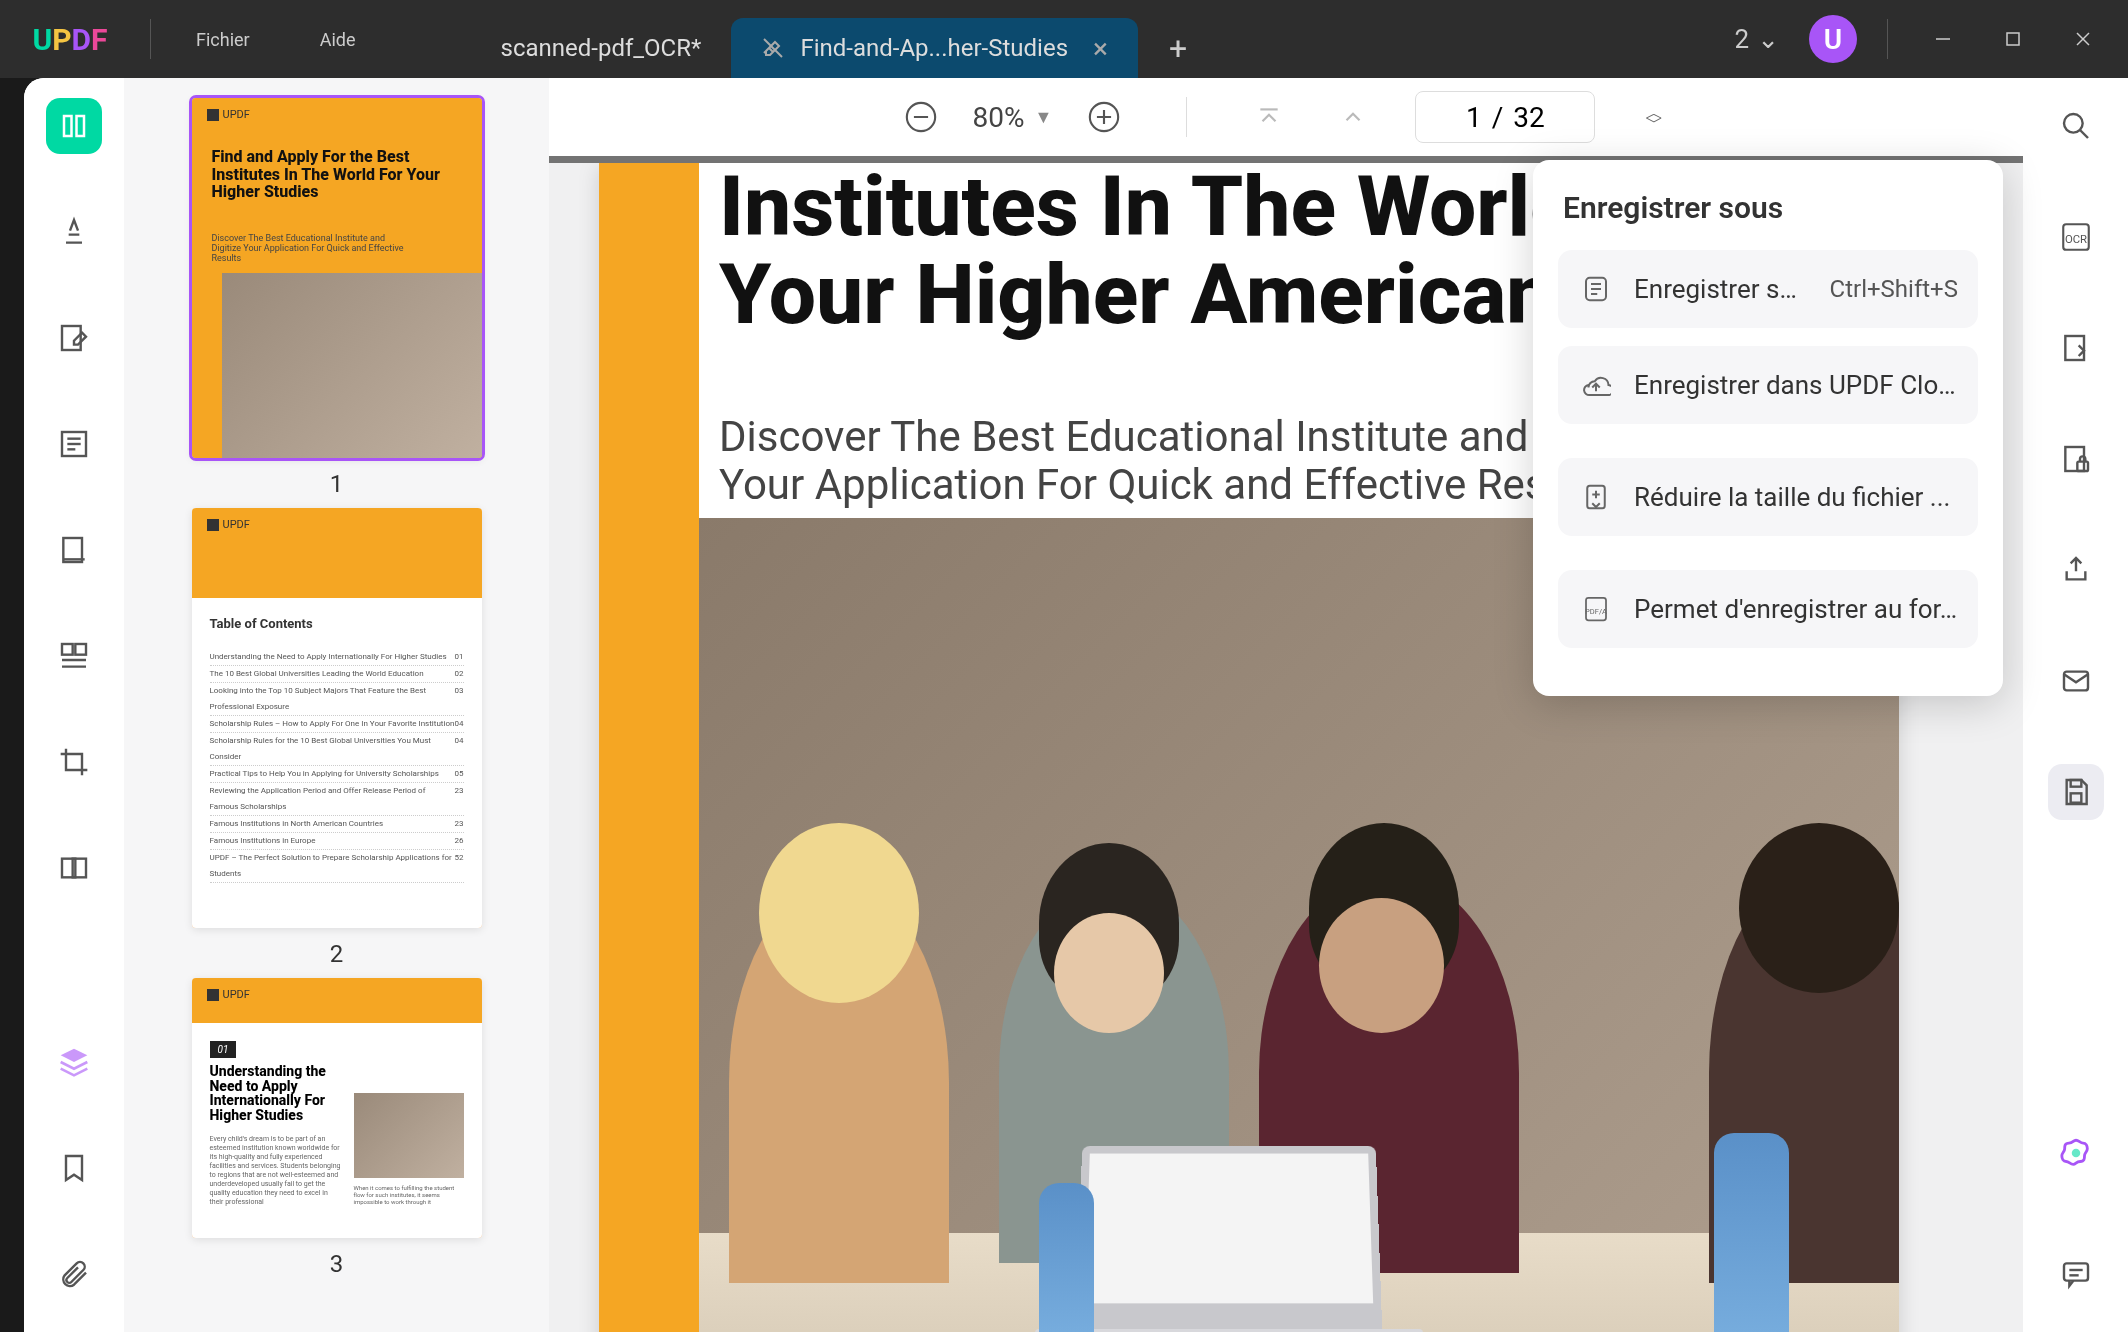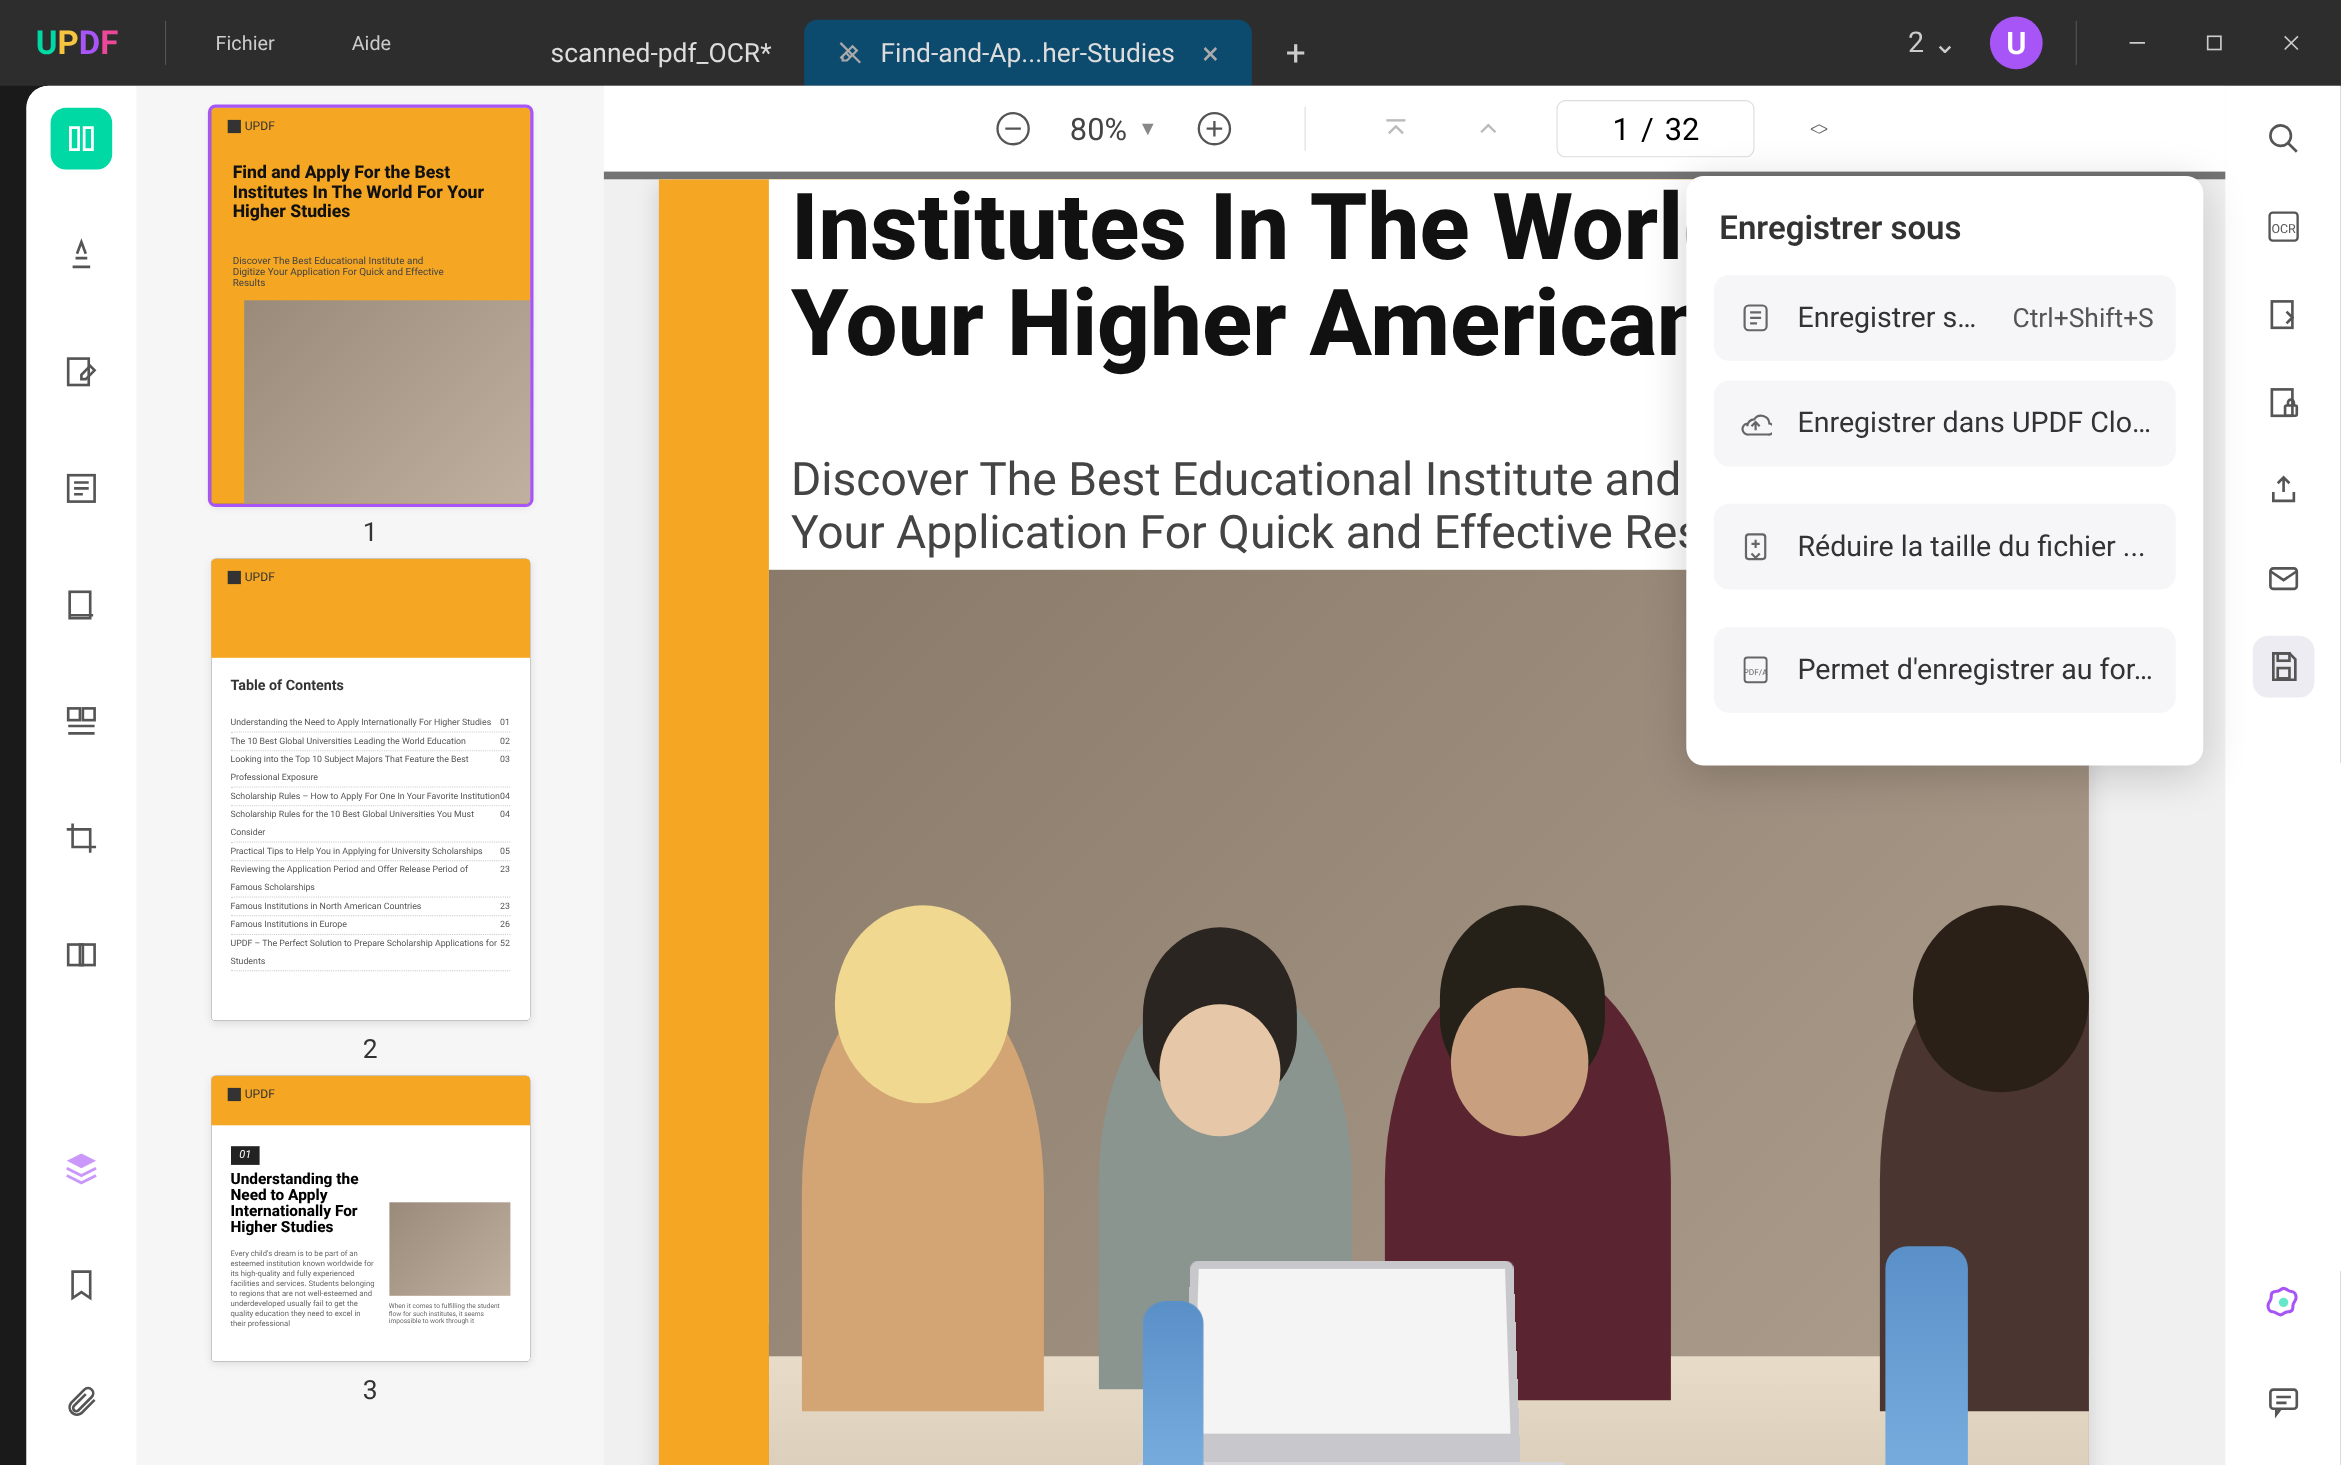--- a/index.html
+++ b/index.html
@@ -31,21 +31,21 @@
 
 .left-rail { width: 100px; background: #fff; display: flex; flex-direction: column; align-items: center; padding-top: 20px; gap: 50px; }
 .rail-btn { width: 56px; height: 56px; display: flex; align-items: center; justify-content: center; border-radius: 14px; cursor: pointer; color: #555; font-size: 36px; }
 .rail-btn.active { background: #00d9a3; color: #fff; }
 .rail-spacer { flex: 1; }
 .rail-bottom { display: flex; flex-direction: column; align-items: center; gap: 50px; padding-bottom: 30px; }
 
 
 .thumbs-panel { width: 425px; background: #f6f6f7; overflow-y: auto; padding: 20px 0; display: flex; flex-direction: column; align-items: center; gap: 10px; }
 .thumb-wrap { display: flex; flex-direction: column; align-items: center; gap: 12px; }
-.thumb { width: 290px; background: #404040; box-shadow: 0 2px 8px rgba(0,0,0,0.1); cursor: pointer; border-radius: 4px; overflow: hidden; }
+.thumb { width: 290px; background: #fdba74; box-shadow: 0 2px 8px rgba(0,0,0,0.1); cursor: pointer; border-radius: 4px; overflow: hidden; }
 .thumb.selected { outline: 3px solid #a855f7; }
 .thumb-label { font-size: 24px; color: #333; }
 
 
 .content-area { flex: 1; display: flex; flex-direction: column; position: relative; background: #f0f0f1; }
 .content-topbar { height: 85px; background: #fff; display: flex; align-items: center; justify-content: center; gap: 40px; border-bottom: 7px solid #737373; }
 .zoom-group { display: flex; align-items: center; gap: 30px; }
 .icon-btn { width: 44px; height: 44px; display: flex; align-items: center; justify-content: center; cursor: pointer; color: #555; font-size: 28px; }
 .zoom-val { font-size: 28px; color: #444; display: flex; align-items: center; gap: 10px; }
 .sep-v { width: 1px; height: 40px; background: #ddd; margin: 0 20px; }
@@ -54,21 +54,21 @@
 
 
 .doc-viewer { flex: 1; overflow: hidden; position: relative; display: flex; justify-content: center; }
 .page { width: 1300px; background: #f5a623; position: absolute; top: 0; left: 50px; height: 1200px; box-shadow: 0 4px 20px rgba(0,0,0,0.15); }
 .page-white { position: absolute; left: 100px; top: 0; right: 0; bottom: 160px; background: #fff; }
 .page-img-area { position: absolute; left: 100px; top: 355px; right: 0; bottom: 0; background: linear-gradient(135deg, #8a7a6a, #b0a090); overflow: hidden; }
 .page-title { position: absolute; top: 0; left: 120px; font-size: 84px; font-weight: 800; color: #111; line-height: 1.05; }
 .page-sub { position: absolute; top: 250px; left: 120px; font-size: 42px; color: #444; line-height: 1.15; }
 
 
-.right-rail { width: 105px; background: #fff; display: flex; flex-direction: column; align-items: center; padding-top: 20px; gap: 24px; }
+.right-rail { width: 105px; background: #fff; display: flex; flex-direction: column; align-items: center; padding-top: 20px; gap: 55px; }
 .right-rail .rail-btn.selected { background: #ececf2; border-radius: 14px; }
 
 
 .save-panel { position: absolute; top: 82px; right: 125px; width: 470px; background: #fff; border-radius: 16px; box-shadow: 0 8px 40px rgba(0,0,0,0.18); padding: 30px 25px; z-index: 100; }
 .save-title { font-size: 30px; font-weight: 600; color: #333; margin-bottom: 25px; padding-left: 5px; }
 .save-item { display: flex; align-items: center; gap: 20px; height: 78px; padding: 0 20px; border-radius: 14px; background: #f6f6f8; margin-bottom: 18px; cursor: pointer; font-size: 26px; color: #333; }
 .save-item.disabled { color: #aaa; }
 .save-icon { width: 36px; height: 36px; color: #666; display: flex; align-items: center; justify-content: center; }
 .save-label { flex: 1; overflow: hidden; text-overflow: ellipsis; white-space: nowrap; }
 .save-short { font-size: 24px; color: #555; }

